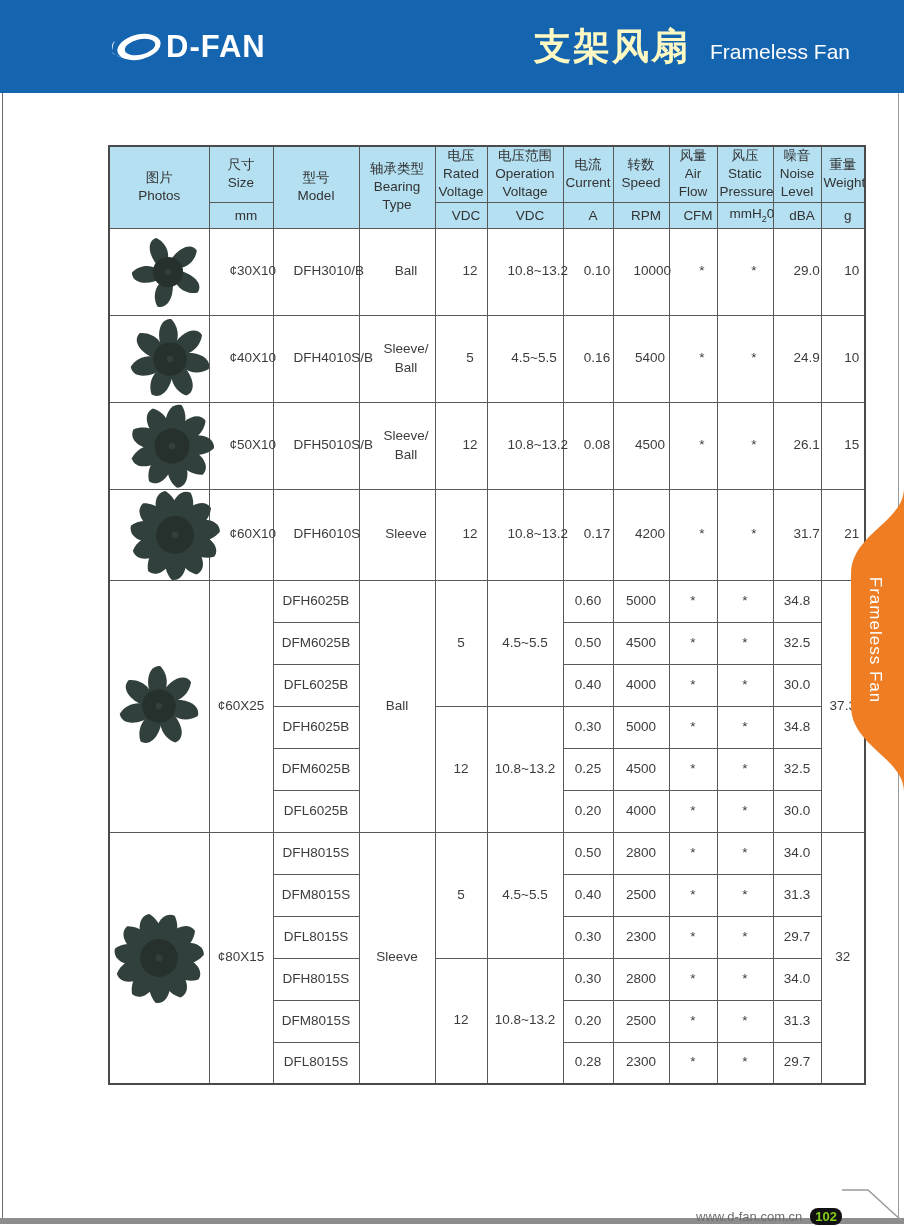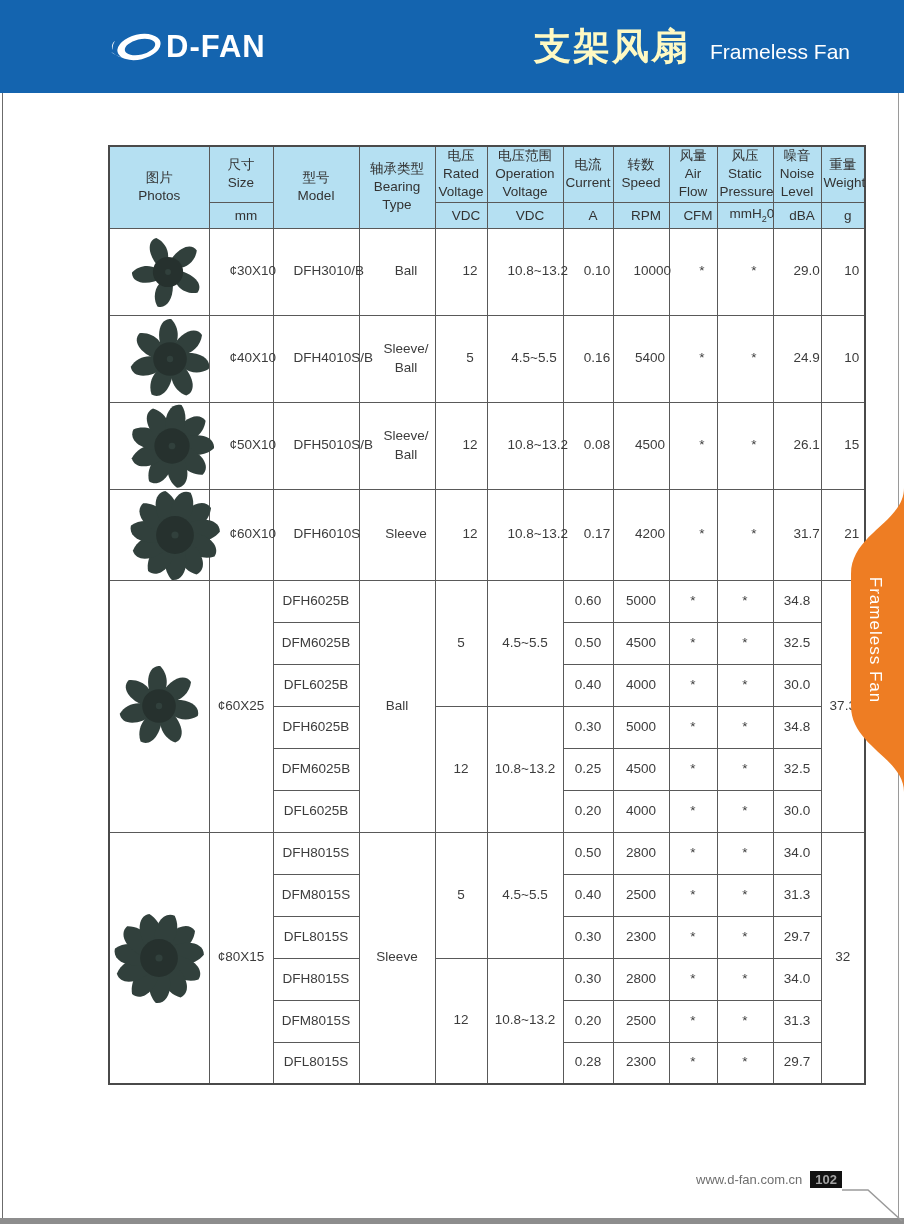--- a/index.html
+++ b/index.html
@@ -35,23 +35,23 @@
   td.photo-cell svg{display:block;margin:0 auto;}
   sub{font-size:9px;}
 
   
   .side-tab{position:absolute;right:0;top:488px;width:58px;height:304px;}
   .side-tab svg{position:absolute;left:0;top:0;}
   .side-tab .tab-label{position:absolute;left:50%;top:50%;transform:translate(-50%,-50%);
       writing-mode:vertical-rl;color:#ffffff;font-size:17px;letter-spacing:1px;white-space:nowrap;}
 
   
-  .footer{position:absolute;right:62px;top:1171px;display:flex;align-items:center;}
+  .footer{position:absolute;right:62px;top:1208px;display:flex;align-items:center;}
   .site-url{color:#6e6e6e;font-size:13px;margin-right:8px;}
-  .page-num{background:#111;color:#a3a3a3;font-size:13px;font-weight:bold;padding:1px 5px;}
+  .page-num{background:#111;color:#84cc16;font-size:13px;font-weight:bold;padding:1px 5px;border-radius:8px;}
   .corner-line{position:absolute;right:0;top:1181px;width:62px;height:42px;}
 </style>
 </head>
 <body>
 
 <div class="page">
 
   <div class="banner">
     <div class="logo-wrap">
       <svg class="logo-icon" viewBox="0 0 54 36">

